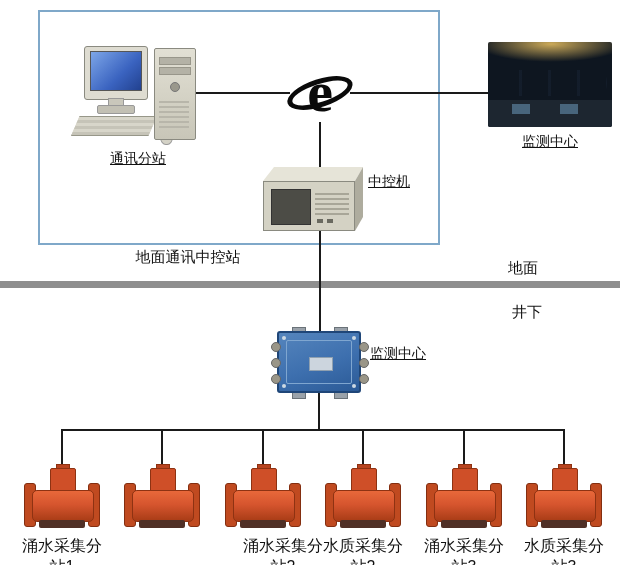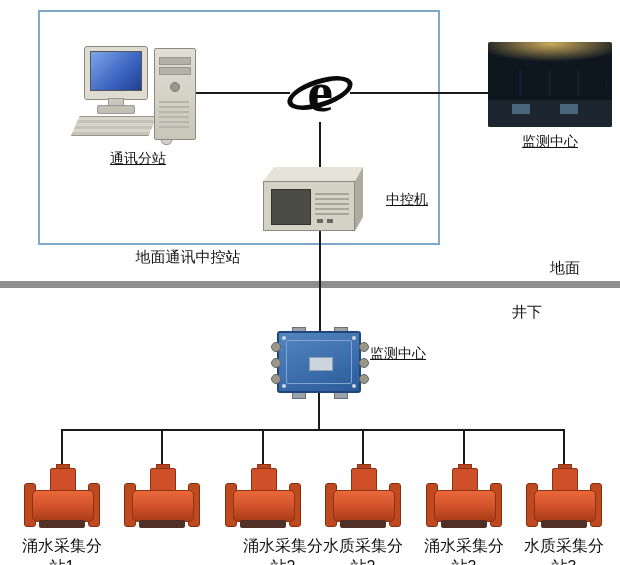--- a/index.html
+++ b/index.html
@@ -154,26 +154,26 @@
 
   <div class="abs server">
     <div class="server-top"></div>
     <div class="server-right"></div>
     <div class="server-front"></div>
     <div class="server-panel"></div>
     <div class="server-vents"></div>
     <div class="server-led"></div>
     <div class="server-led2"></div>
   </div>
-  <div class="label t14" style="left:368px;top:191px;width:60px;text-align:right;">中控机</div>
+  <div class="label t14" style="left:368px;top:173px;width:60px;text-align:left;">中控机</div>
 
   <div class="label t15" style="left:98px;top:248px;width:180px;">地面通讯中控站</div>
 
   <div class="abs divider"></div>
-  <div class="label t15" style="left:520px;top:259px;width:60px;text-align:right;">地面</div>
+  <div class="label t15" style="left:508px;top:259px;width:60px;text-align:left;">地面</div>
   <div class="label t15" style="left:512px;top:303px;width:60px;text-align:left;">井下</div>
 
   <div class="sub-lug abs" style="left:292px;top:327px;"></div>
   <div class="sub-lug abs" style="left:334px;top:327px;"></div>
   <div class="sub-lug abs" style="left:292px;top:391px;"></div>
   <div class="sub-lug abs" style="left:334px;top:391px;"></div>
   <div class="abs substation">
     <div class="sub-inner"></div>
     <div class="sub-plate"></div>
     <div class="sub-screw" style="left:3px;top:3px;"></div>

